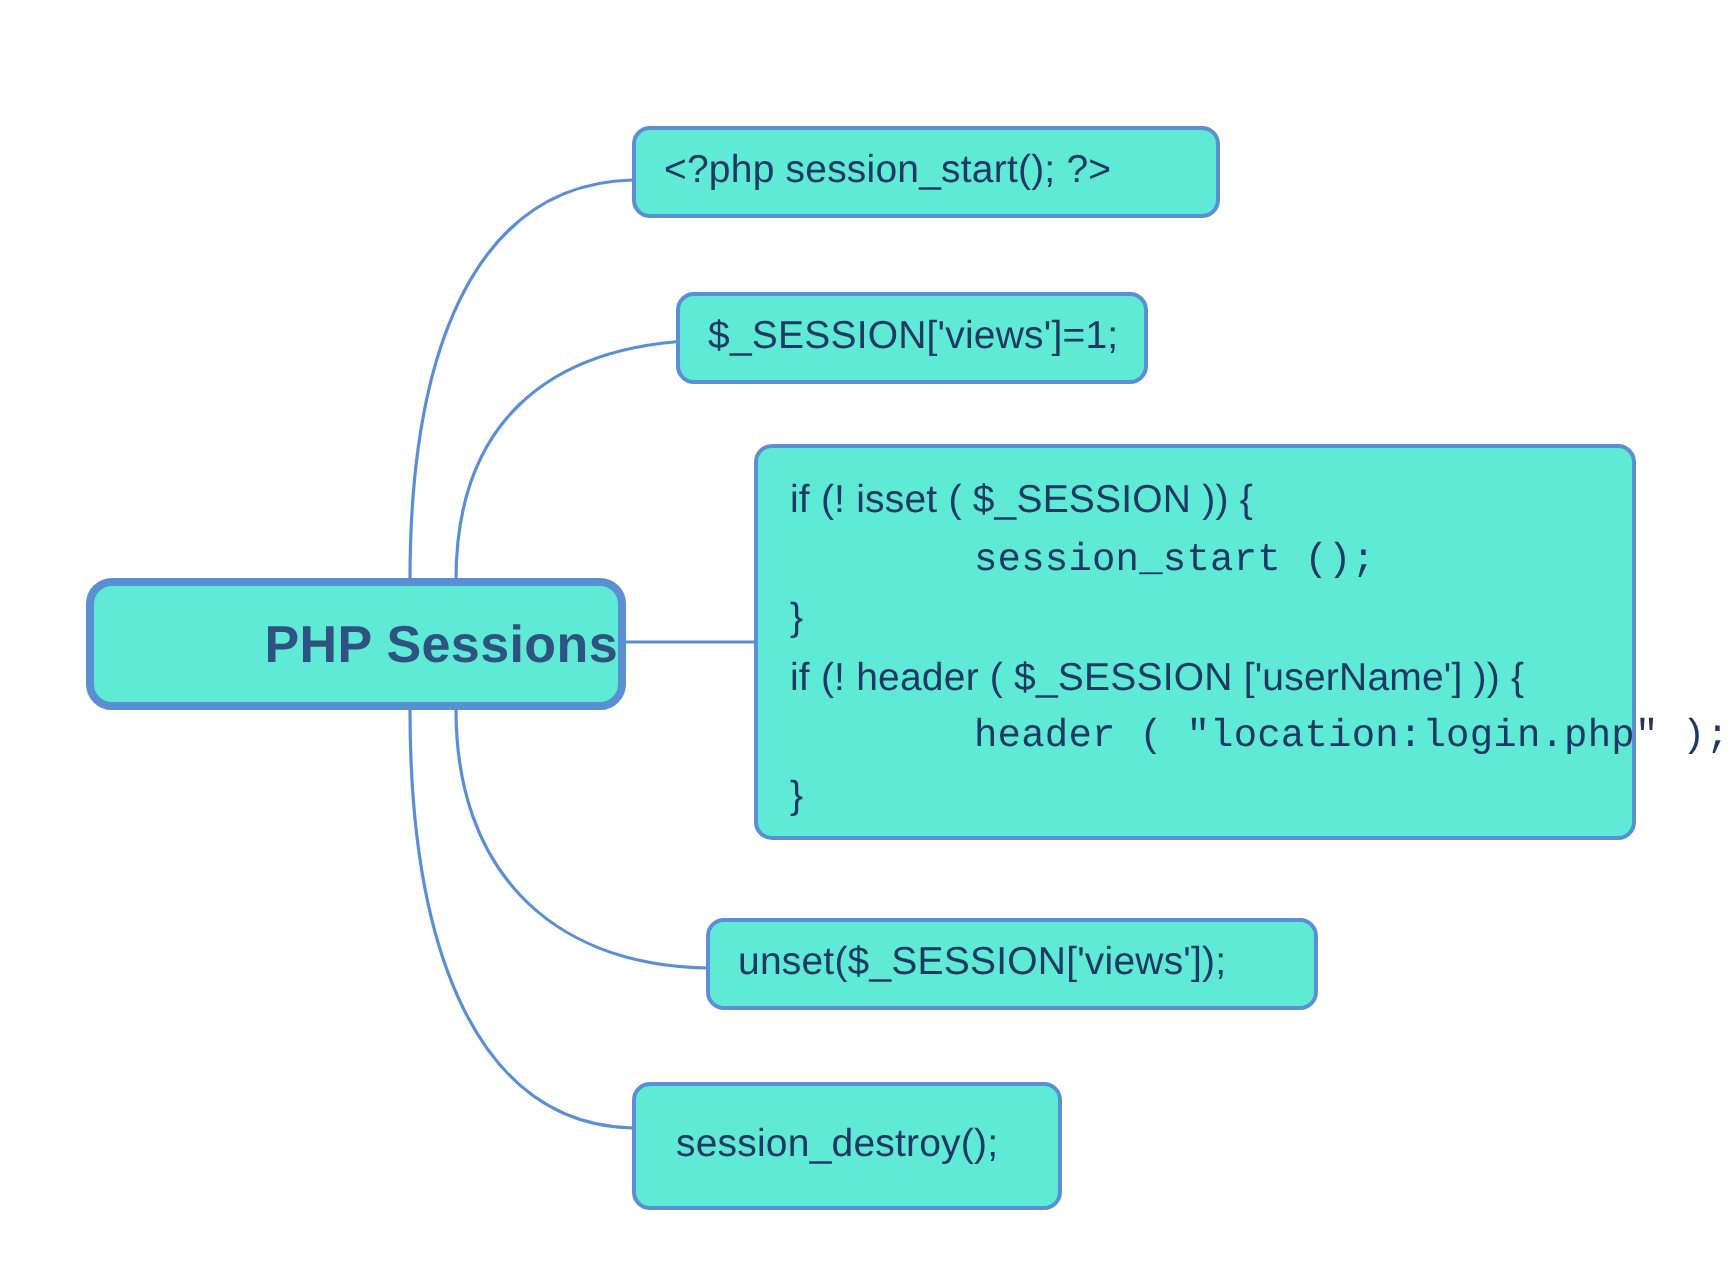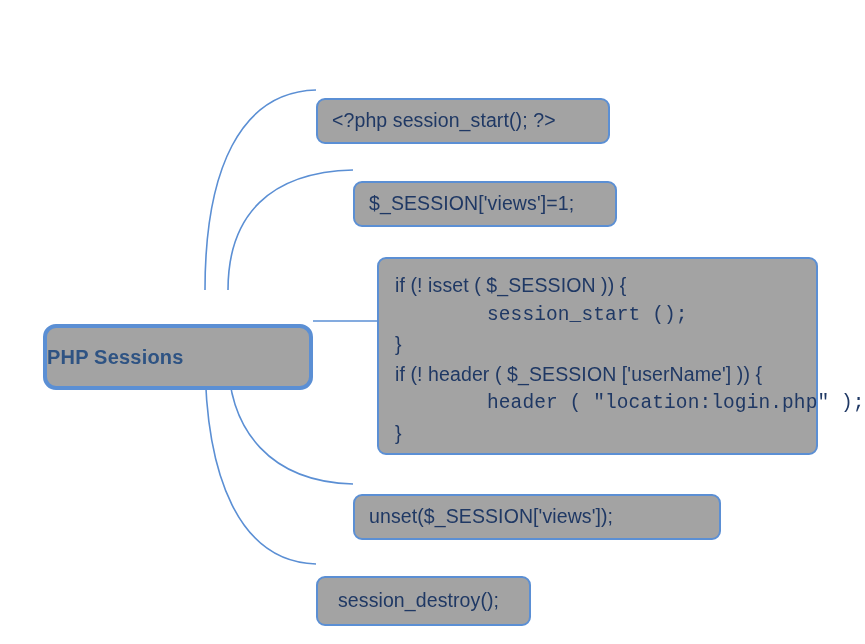--- a/index.html
+++ b/index.html
@@ -21,42 +21,41 @@
     position: absolute;
     left: 0;
     top: 0;
     width: 865px;
     height: 644px;
     pointer-events: none;
   }
   .node {
     position: absolute;
     box-sizing: border-box;
-    background: #a3a3a3;
+    background: #5eead4;
     border: 2px solid #5b8fd4;
     border-radius: 9px;
     color: #1f3864;
     display: flex;
     align-items: center;
     white-space: pre;
-    margin-top: 35px;
   }
   .node-leaf {
     font-size: 19.5px;
     line-height: 1.2;
     padding-left: 14px;
     letter-spacing: 0.1px;
   }
   .node-root {
     border: 4px solid #5b8fd4;
     border-radius: 13px;
-    font-size: 20px;
+    font-size: 26px;
     font-weight: bold;
     color: #2e5383;
-    justify-content: flex-start;
+    justify-content: flex-end;
     letter-spacing: 0.2px;
   }
   .node-code {
     align-items: flex-start;
     padding-top: 12px;
     padding-left: 16px;
     font-size: 19.5px;
     line-height: 29.5px;
     flex-direction: column;
   }
@@ -87,34 +86,34 @@
   </svg>
 
   <div class="node node-root" style="left:43px; top:289px; width:270px; height:66px;">
     <span>PHP Sessions</span>
   </div>
 
   <div class="node node-leaf" style="left:316px; top:63px; width:294px; height:46px;">
     <span>&lt;?php session_start(); ?&gt;</span>
   </div>
 
-  <div class="node node-leaf" style="left:353px; top:146px; width:264px; height:46px;">
+  <div class="node node-leaf" style="left:338px; top:146px; width:236px; height:46px;">
     <span>$_SESSION['views']=1;</span>
   </div>
 
   <div class="node node-leaf node-code" style="left:377px; top:222px; width:441px; height:198px;">
     <span class="code-line">if (! isset ( $_SESSION )) {</span>
     <span class="code-line code-indent">session_start ();</span>
     <span class="code-line">}</span>
     <span class="code-line">if (! header ( $_SESSION ['userName'] )) {</span>
     <span class="code-line code-indent">header ( "location:login.php" );</span>
     <span class="code-line">}</span>
   </div>
 
-  <div class="node node-leaf" style="left:353px; top:459px; width:368px; height:46px;">
+  <div class="node node-leaf" style="left:353px; top:459px; width:306px; height:46px;">
     <span>unset($_SESSION['views']);</span>
   </div>
 
-  <div class="node node-leaf" style="left:316px; top:541px; width:215px; height:50px;padding-left:20px;">
+  <div class="node node-leaf" style="left:316px; top:541px; width:215px; height:64px;padding-left:20px;">
     <span>session_destroy();</span>
   </div>
 
 </div>
 
 </body></html>

